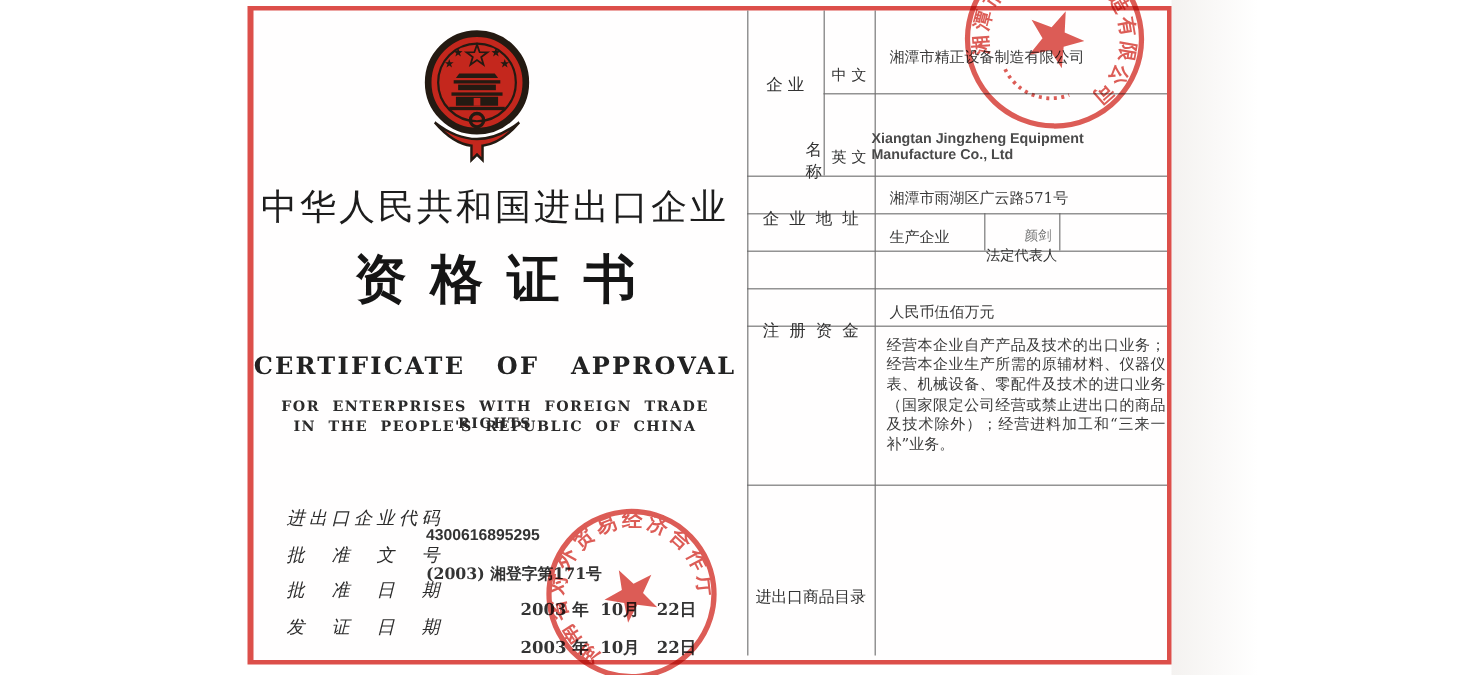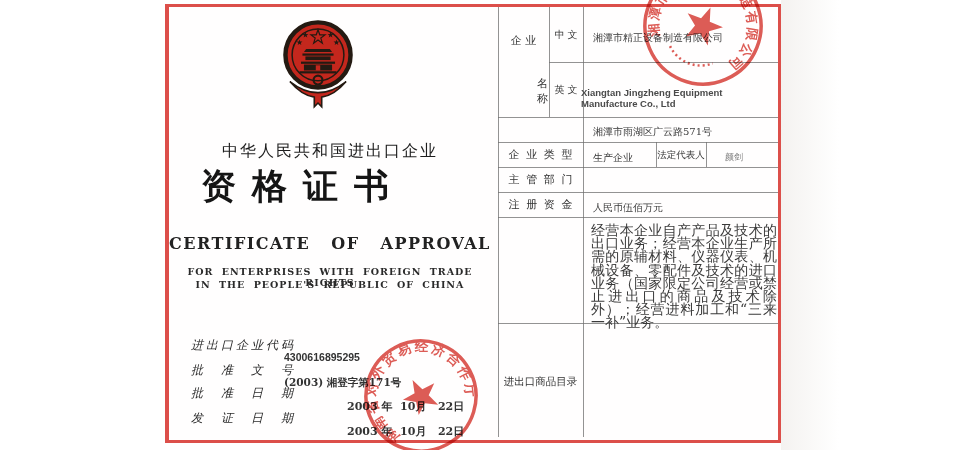--- a/index.html
+++ b/index.html
@@ -7,23 +7,23 @@
   #canvas { position:relative; width:975px; height:450px; overflow:hidden; background:#ffffff; }
   .paper-edge { position:absolute; left:781px; top:0; width:58px; height:450px;
     background:linear-gradient(to right,#f4f2f0,#ffffff); }
   .cert { position:absolute; left:165px; top:4px; width:616px; height:439px;
     border:3px solid #dc4f4a; border-left-width:4px; background:#fffefe; }
   .inner { position:absolute; left:0; top:0; right:0; bottom:0; }
 
   
   .left-panel { position:absolute; left:0; top:0; width:329px; height:430px; }
   .emblem-box { position:absolute; left:112px; top:12px; width:74px; height:100px; }
-  .t-cn1 { position:absolute; left:0; top:134px; width:322px; text-align:center;
-    font-size:16px; letter-spacing:2px; color:#1d1d1d; font-weight:500; }
-  .t-cn2 { position:absolute; left:16px; top:156px; width:322px; text-align:left;
+  .t-cn1 { position:absolute; left:0; top:115px; width:322px; text-align:center;
+    font-size:24px; letter-spacing:2px; color:#1d1d1d; font-weight:500; }
+  .t-cn2 { position:absolute; left:0; top:156px; width:322px; text-align:center;
     font-size:35px; font-weight:bold; letter-spacing:16px; text-indent:16px; color:#151515; }
   .t-en  { position:absolute; left:0; top:227px; width:322px; text-align:center;
     font-size:16px; font-weight:bold; word-spacing:14px; letter-spacing:1.5px; color:#222; }
   .t-sub1{ position:absolute; left:0; top:259px; width:322px; text-align:center;
     font-size:9.5px; font-weight:bold; letter-spacing:1px; word-spacing:4px; color:#2a2a2a; }
   .t-sub2{ position:absolute; left:0; top:272px; width:322px; text-align:center;
     font-size:9.5px; font-weight:bold; letter-spacing:1px; word-spacing:4px; color:#2a2a2a; }
   .field-row { position:absolute; left:22px; height:17px; width:300px; font-size:12px; color:#2b2b2b; }
   .field-label { display:inline-block; width:102px; text-align:justify; text-align-last:justify;font-style:italic; }
   .field-value { position:absolute; left:93px; top:14px; font-weight:bold; font-size:10.5px;
@@ -31,26 +31,26 @@
   .field-row.r1 { top:330px; } .field-row.r2 { top:355px; }
   .field-row.r3 { top:378px; } .field-row.r4 { top:403px; }
   .date-value { left:156px; white-space:pre; font-family:"DejaVu Serif",serif; font-size:11px; }
 
   
   .vline, .hline { position:absolute; background:#6f6f6f; opacity:.75; }
   .vline { width:1px; } .hline { height:1px; }
 
   
   .cell { position:absolute; color:#2b2b2b; }
-  .lab { font-size:11px; color:#333; }
+  .lab { font-size:11px; color:#333;margin-top:16px; }
   .lab-just { display:inline-block; width:64px; text-align:justify; text-align-last:justify; }
   .val-cn { font-size:10px; color:#3a3a3a; }
   .en-name { font-family:"Liberation Sans","DejaVu Sans",sans-serif; font-weight:bold;
     font-size:9.5px; color:#4a4a4a; line-height:11px; }
-  .scope-text { font-size:14px; line-height:13.2px; color:#3a3a3a; text-align:justify; }
+  .scope-text { font-size:10px; line-height:13.2px; color:#3a3a3a; text-align:justify; }
 
   
   .seal { position:absolute; width:150px; height:150px; opacity:.88; mix-blend-mode:multiply; pointer-events:none; }
   .seal-company { left:628px; top:-49px; transform:rotate(22deg); }
   .seal-authority { left:346px; top:321px; transform:rotate(-28deg); }
 </style>
 </head>
 <body>
 
 <div id="canvas">
@@ -129,32 +129,29 @@
         <div style="margin-top:28px;padding-left:38px;">名 称</div>
       </div>
       <div class="cell lab" style="left:380px; top:0; width:34px; height:55px; text-align:center; font-size:10px; line-height:55px;">中 文</div>
       <div class="cell lab" style="left:380px; top:55px; width:34px; height:55px; text-align:center; font-size:10px; line-height:55px;">英 文</div>
       <div class="cell val-cn" style="left:424px; top:24px; width:180px;">湘潭市精正设备制造有限公司</div>
       <div class="cell en-name" style="left:412px; top:80px; width:180px;">
         <div>Xiangtan Jingzheng Equipment</div>
         <div>Manufacture Co., Ltd</div>
       </div>
 
+      <div class="cell lab" style="left:329px; top:110px; width:85px; height:25px; line-height:25px; text-align:center;">
+        <span class="lab-just">企 业 地 址</span>
+      </div>
       <div class="cell val-cn" style="left:424px; top:118px; width:180px;">湘潭市雨湖区广云路571号</div>
 
-      <div class="cell lab" style="left:329px; top:135px; width:85px; height:25px; line-height:25px; text-align:center;">
-        <span class="lab-just">企 业 类 型</span>
-      </div>
       <div class="cell val-cn" style="left:424px; top:144px; width:60px;">生产企业</div>
       <div class="cell lab" style="left:487px; top:135px; width:50px; height:25px; line-height:25px; text-align:center; font-size:9.5px;">法定代表人</div>
-      <div class="cell val-cn" style="left:556px; top:144px; width:58px; font-size:9px; color:#777;">颜剑</div>
+      <div class="cell val-cn" style="left:514px; top:144px; width:58px; font-size:9px; color:#777;">颜剑</div>
 
-      <div class="cell lab" style="left:329px; top:160px; width:85px; height:25px; line-height:25px; text-align:center;">
-        <span class="lab-just">主 管 部 门</span>
-      </div>
 
       <div class="cell lab" style="left:329px; top:185px; width:85px; height:25px; line-height:25px; text-align:center;">
         <span class="lab-just">注 册 资 金</span>
       </div>
       <div class="cell val-cn" style="left:424px; top:194px; width:180px;">人民币伍佰万元</div>
 
       <div class="cell scope-text" style="left:422px; top:217px; width:186px;">经营本企业自产产品及技术的出口业务；经营本企业生产所需的原辅材料、仪器仪表、机械设备、零配件及技术的进口业务（国家限定公司经营或禁止进出口的商品及技术除外）；经营进料加工和“三来一补”业务。</div>
 
       <div class="cell lab" style="left:329px; top:316px; width:85px; height:114px; text-align:center; font-size:10.5px;">
         <span style="display:inline-block; margin-top:52px;">进出口商品目录</span>

